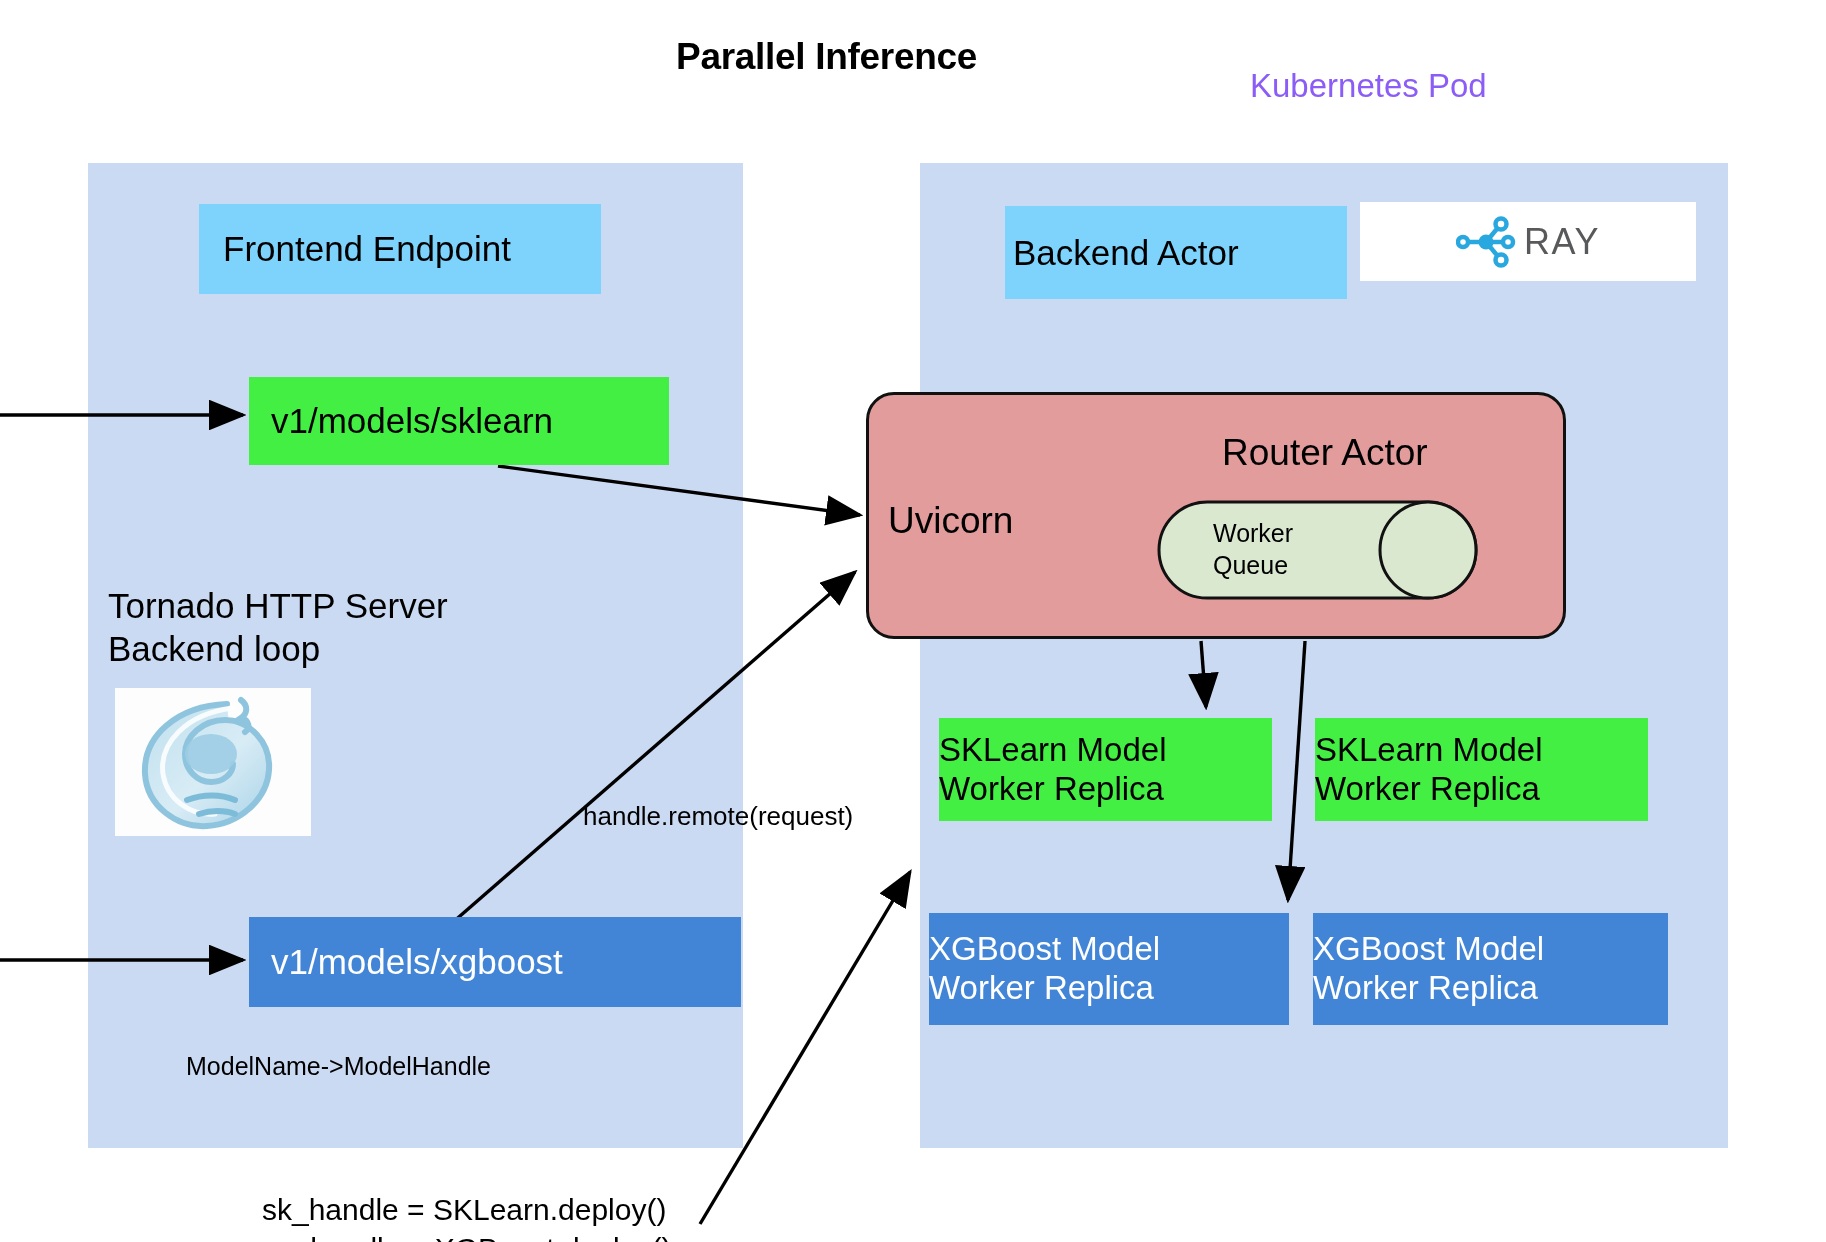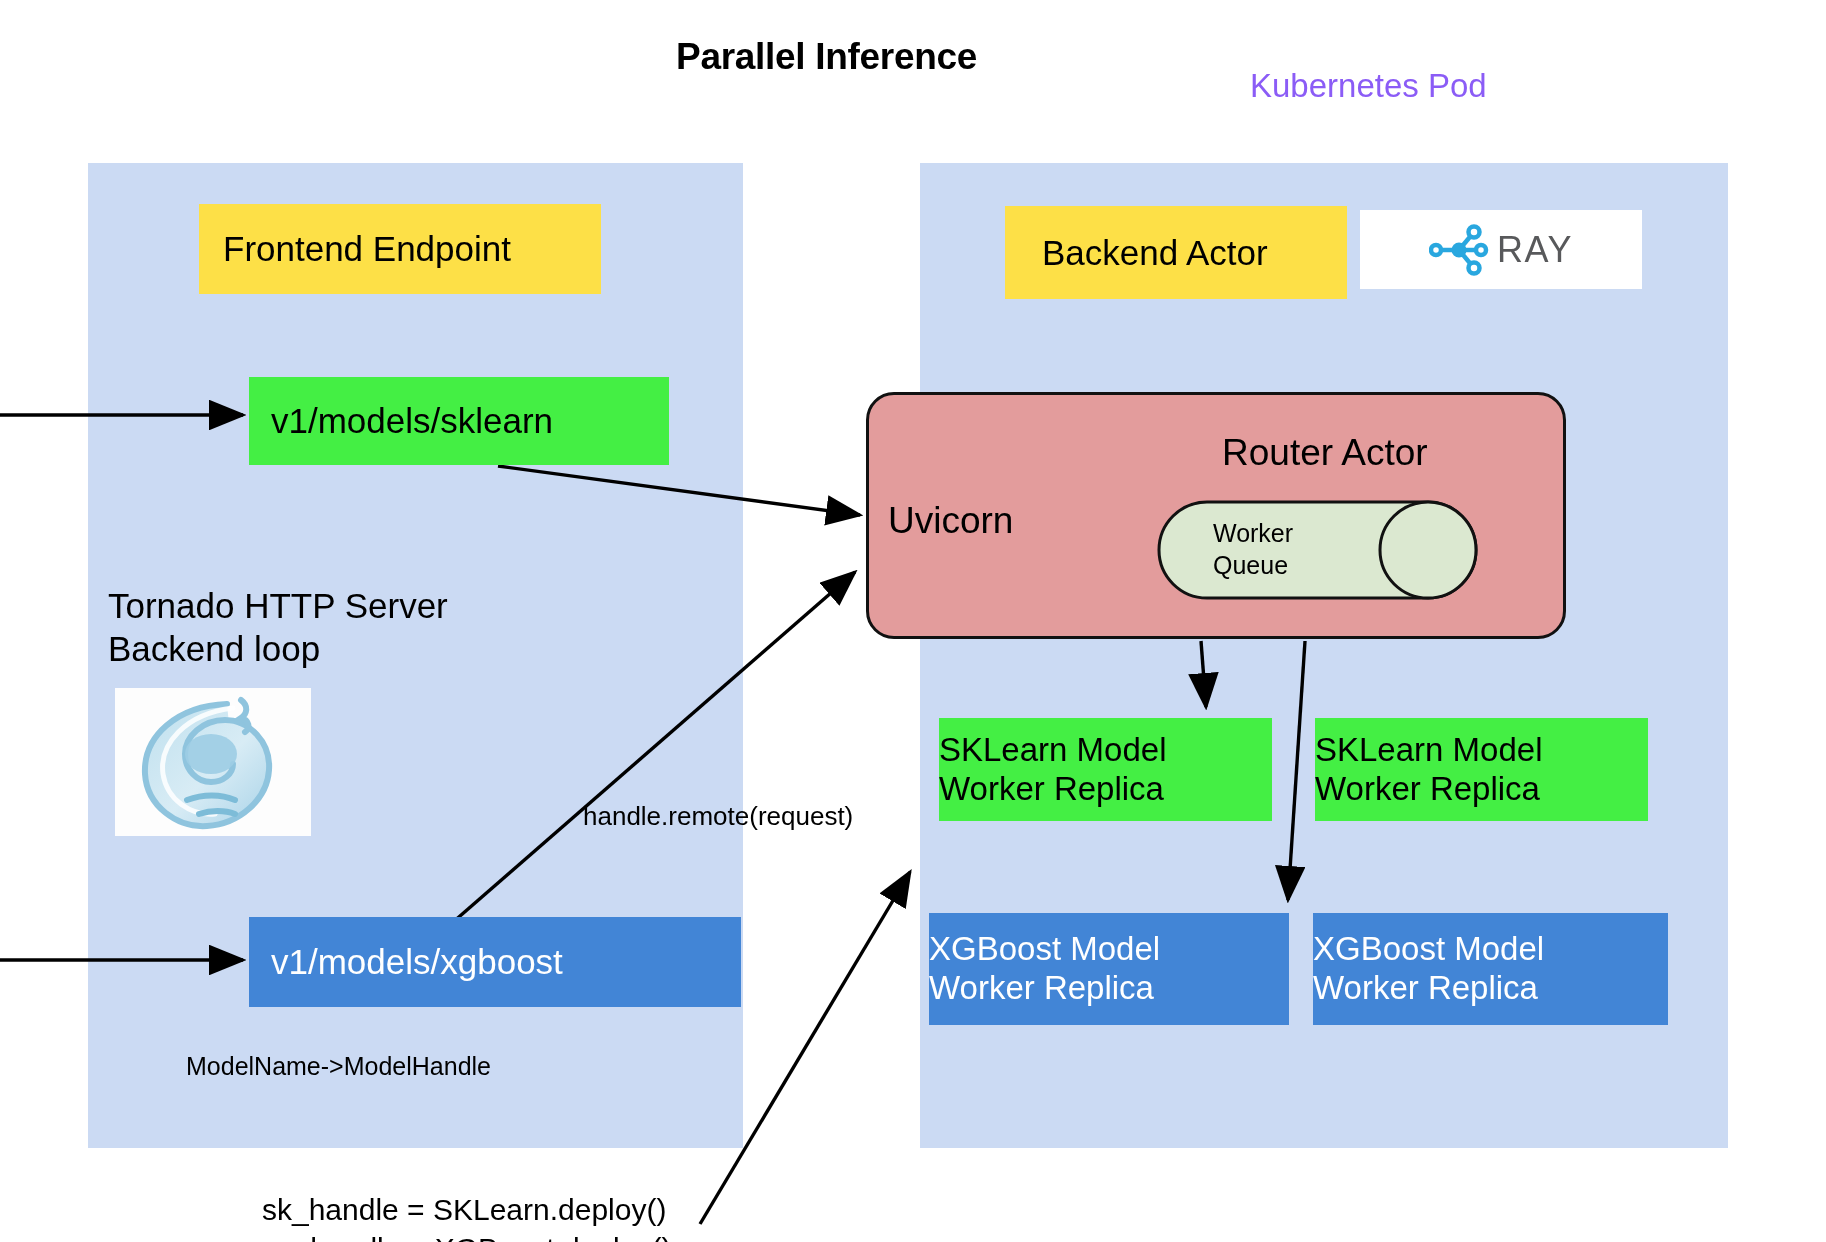--- a/index.html
+++ b/index.html
@@ -46,45 +46,45 @@
 
   
   .box {
     display: flex;
     align-items: center;
     box-sizing: border-box;
   }
   .box-left   { justify-content: flex-start; }
 
   .cream {
-    background: #fde047;
+    background: #7dd3fc;
     color: #000000;
   }
   .green {
     background: #44ef44;
     color: #000000;
   }
   .blue {
     background: #4285d6;
     color: #ffffff;
   }
 
   #frontend-endpoint {
     left: 199px; top: 204px; width: 402px; height: 90px;
     font-size: 35px;
     padding-left: 24px;
   }
   #backend-actor {
     left: 1005px; top: 206px; width: 342px; height: 93px;
     font-size: 35px;
-    padding-left: 37px;
+    padding-left: 8px;
   }
 
   #ray-logo-box {
-    left: 1360px; top: 210px; width: 282px; height: 79px;
+    left: 1360px; top: 202px; width: 336px; height: 79px;
     background: #ffffff;
     display: flex;
     align-items: center;
     justify-content: center;
     gap: 8px;
   }
   #ray-logo-box .ray-word {
     font-size: 36px;
     color: #58595b;
     letter-spacing: 1.5px;

